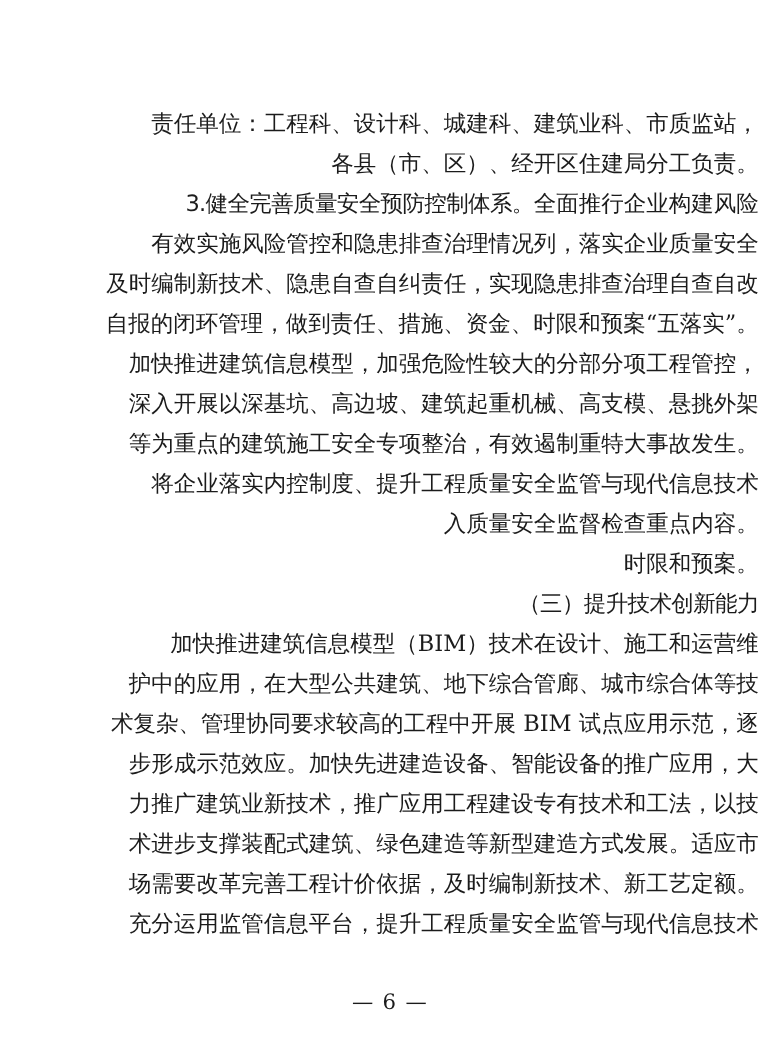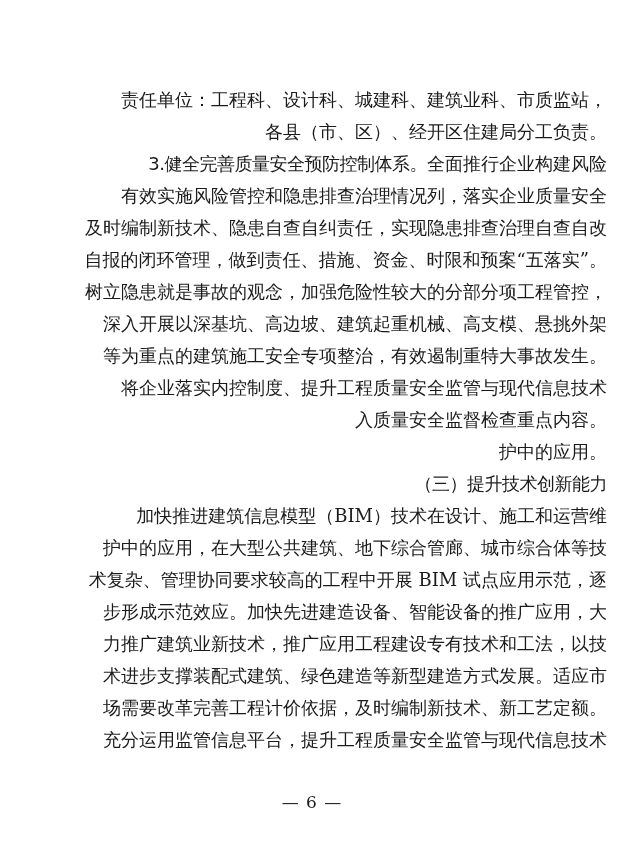--- a/index.html
+++ b/index.html
@@ -61,26 +61,26 @@
 <body>
 
 <div class="page">
   <div class="doc-body">
       <div class="line indent"><span class="seg">责任单位：工程科、设计科、城建科、建筑业科、市质监站，</span></div>
       <div class="line"><span class="seg">各县（市、区）、经开区住建局分工负责。</span></div>
       <div class="line indent"><span class="seg bold">3.健全完善质量安全预防控制体系。</span><span class="seg">全面推行企业构建风险</span></div>
       <div class="line"><span class="seg">有效实施风险管控和隐患排查治理情况列，落实企业质量安全</span></div>
       <div class="line"><span class="seg">及时编制新技术、隐患自查自纠责任，实现隐患排查治理自查自改</span></div>
       <div class="line"><span class="seg">自报的闭环管理，做到责任、措施、资金、时限和预案“五落实”。</span></div>
-      <div class="line"><span class="seg">树立隐患就是事故的观念，加强危险性较大的分部分项工程管控，</span></div>
+      <div class="line"><span class="seg">加快推进建筑信息模型，加强危险性较大的分部分项工程管控，</span></div>
       <div class="line"><span class="seg">深入开展以深基坑、高边坡、建筑起重机械、高支模、悬挑外架</span></div>
       <div class="line"><span class="seg">等为重点的建筑施工安全专项整治，有效遏制重特大事故发生。</span></div>
       <div class="line"><span class="seg">将企业落实内控制度、提升工程质量安全监管与现代信息技术</span></div>
       <div class="line"><span class="seg">入质量安全监督检查重点内容。</span></div>
-      <div class="line"><span class="seg">护中的应用。</span></div>
+      <div class="line"><span class="seg">时限和预案。</span></div>
       <div class="line indent"><span class="seg bold">（三）提升技术创新能力</span></div>
       <div class="line indent"><span class="seg">加快推进建筑信息模型（BIM）技术在设计、施工和运营维</span></div>
       <div class="line"><span class="seg">护中的应用，在大型公共建筑、地下综合管廊、城市综合体等技</span></div>
       <div class="line"><span class="seg">术复杂、管理协同要求较高的工程中开展 BIM 试点应用示范，逐</span></div>
       <div class="line"><span class="seg">步形成示范效应。加快先进建造设备、智能设备的推广应用，大</span></div>
       <div class="line"><span class="seg">力推广建筑业新技术，推广应用工程建设专有技术和工法，以技</span></div>
       <div class="line"><span class="seg">术进步支撑装配式建筑、绿色建造等新型建造方式发展。适应市</span></div>
       <div class="line"><span class="seg">场需要改革完善工程计价依据，及时编制新技术、新工艺定额。</span></div>
       <div class="line"><span class="seg">充分运用监管信息平台，提升工程质量安全监管与现代信息技术</span></div>
     </div>

